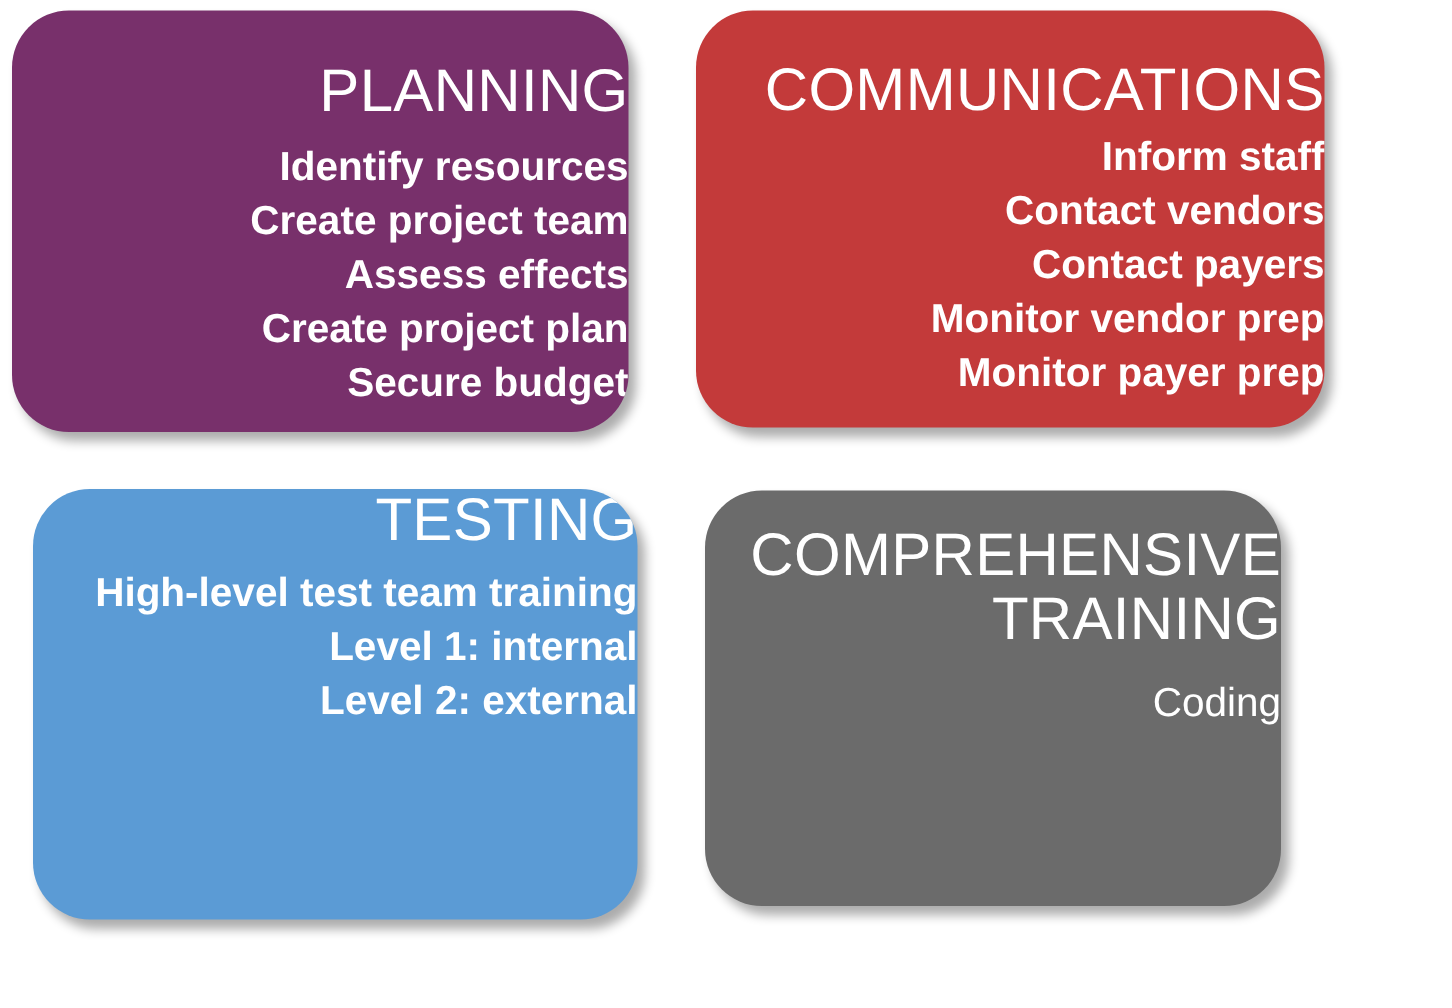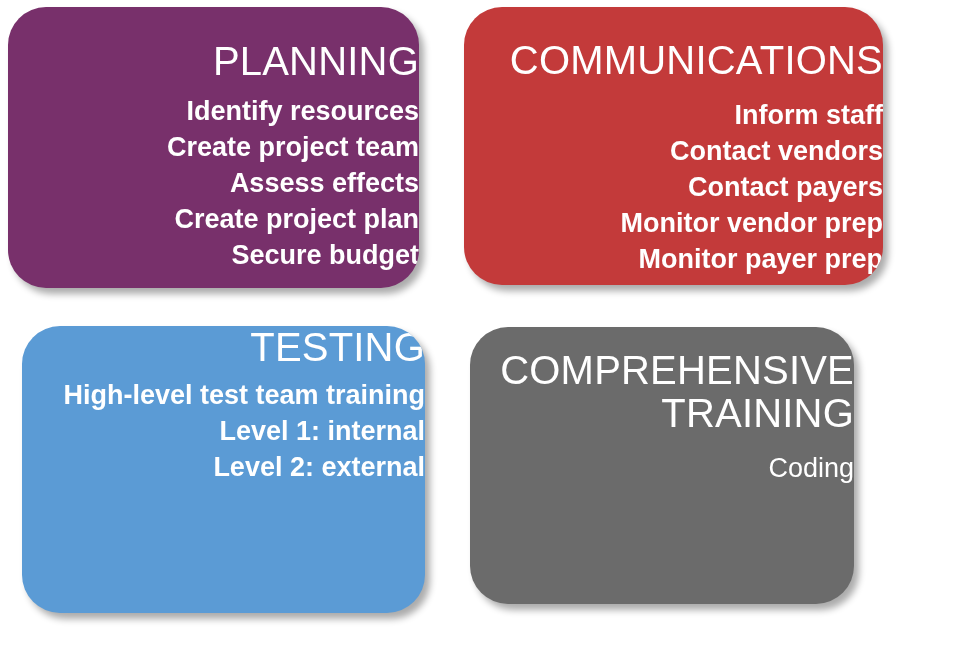--- a/index.html
+++ b/index.html
@@ -59,21 +59,21 @@
   #card-planning {
     left: 8px;  top: 7px;   width: 411px; height: 281px;
     padding-top: 33px;
   }
   #card-planning .card-items { margin-top: 11px; }
 
   #card-communications {
     left: 464px; top: 7px;  width: 419px; height: 278px;
     padding-top: 32px;
   }
-  #card-communications .card-items { margin-top: 16px; }
+  #card-communications .card-items { margin-top: 5px; }
 
   #card-testing {
     left: 22px;  top: 326px; width: 403px; height: 287px;
   }
   #card-testing .card-items { margin-top: 9px; }
 
   #card-comprehensive-training {
     left: 470px; top: 327px; width: 384px; height: 277px;
     padding-top: 22px;
   }

